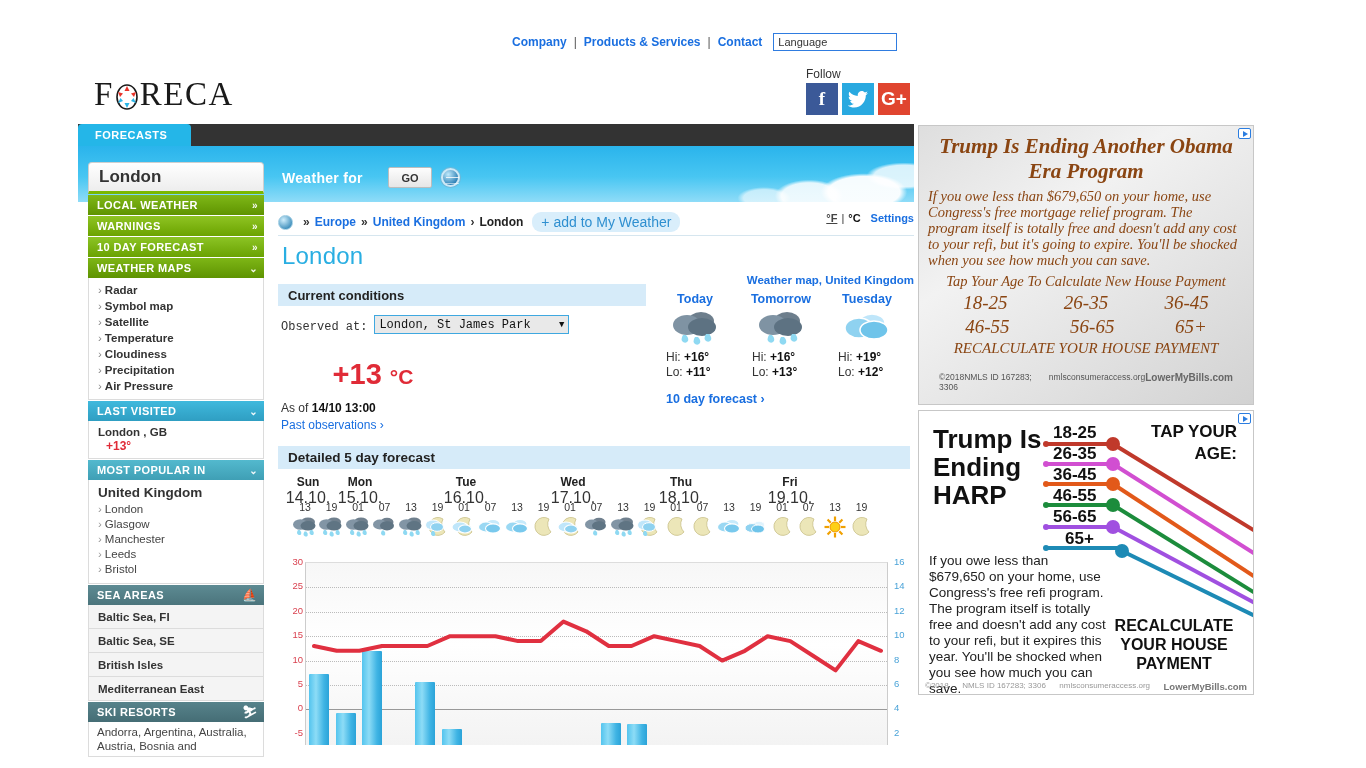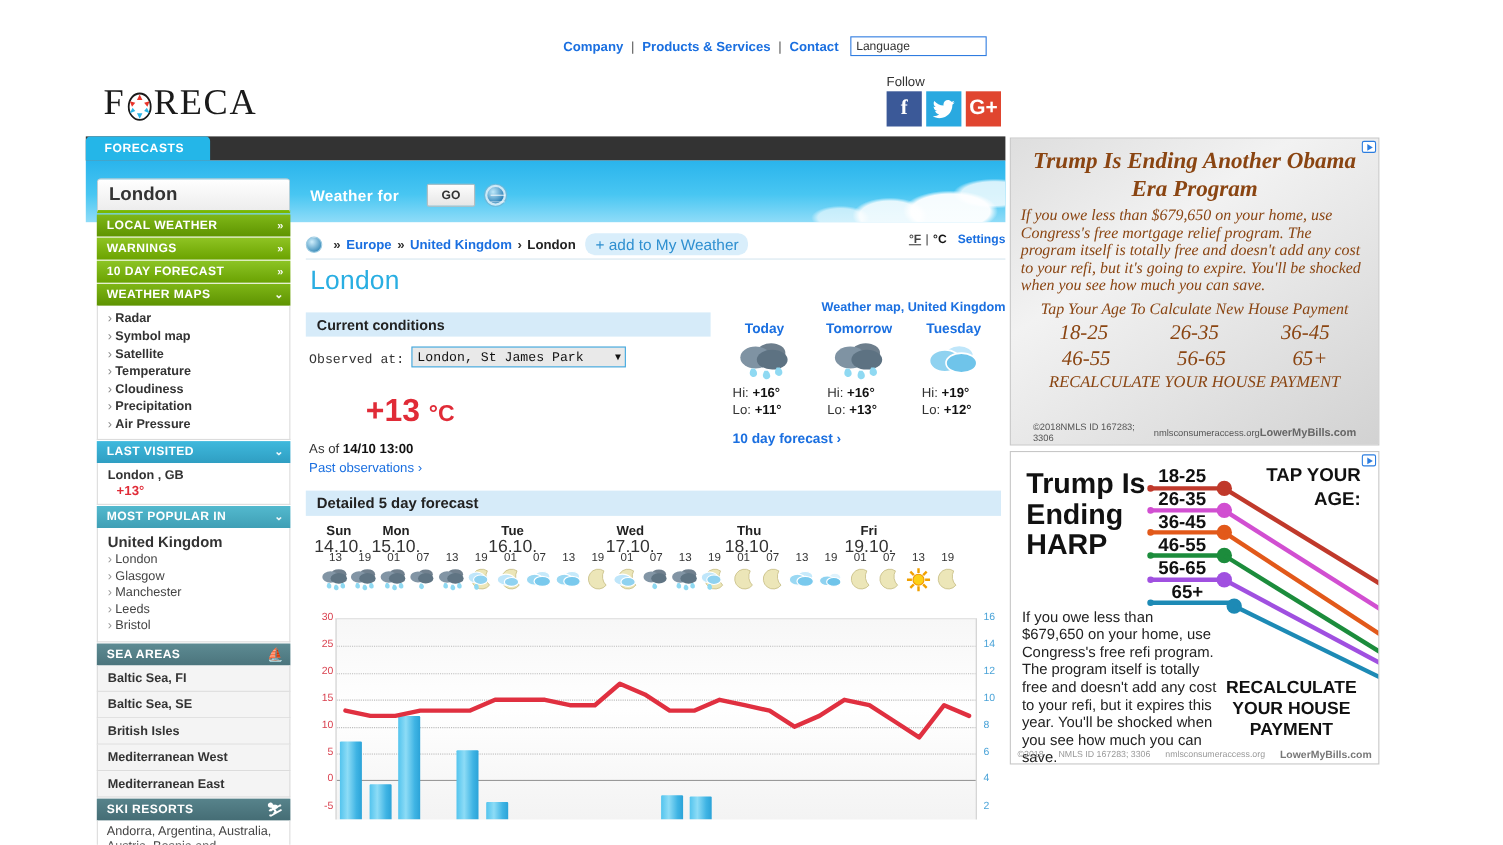--- a/index.html
+++ b/index.html
@@ -332,23 +332,23 @@
   .ad1 .ages {
     display: flex; justify-content: space-around;
     font-family: "Liberation Serif", serif; font-style: italic;
     font-size: 19px; color: #8a4512; margin-top: 2px; padding: 0 16px;
   }
   .ad1 .recalc {
     text-align: center; font-family: "Liberation Serif", serif;
     font-style: italic; font-size: 15px; color: #8a4512; margin-top: 2px;
   }
   .ad1 .fine {
-    position: absolute; bottom: 1px; left: 0; width: 100%;
+    position: absolute; bottom: 12px; left: 0; width: 100%;
     display: flex; justify-content: space-between; padding: 0 20px;
-    font-size: 8.5px; color: #555; align-items: center;
+    font-size: 8.5px; color: #555;
   }
   .ad1 .fine .lmb { font-weight: bold; color: #666; font-size: 10px; }
   .adchoice {
     position: absolute; right: 2px; top: 2px; width: 13px; height: 11px;
     border: 1px solid #2b7de0; border-radius: 2px; background: #fff;
   }
   .adchoice::after {
     content: ""; position: absolute; left: 4px; top: 2px;
     border-left: 5px solid #2b7de0; border-top: 3px solid transparent; border-bottom: 3px solid transparent;
   }
@@ -486,21 +486,20 @@
       <a href="#"><span class="chev">›</span><span>Bristol</span></a>
     </div>
 
     <div class="sb-band band-gray">
       <span>SEA AREAS</span>
       <span class="sail-icon">⛵</span>
     </div>
     <div class="sea-item">Baltic Sea, FI</div>
     <div class="sea-item">Baltic Sea, SE</div>
     <div class="sea-item">British Isles</div>
-    <div class="sea-item">Mediterranean West</div>
     <div class="sea-item">Mediterranean East</div>
 
     <div class="sb-band band-gray2">
       <span>SKI RESORTS</span>
       <span class="ski-icon">⛷</span>
     </div>
     <div class="ski-text">Andorra, Argentina, Australia, Austria, Bosnia and</div>
   </div>
 
   <div class="main">

